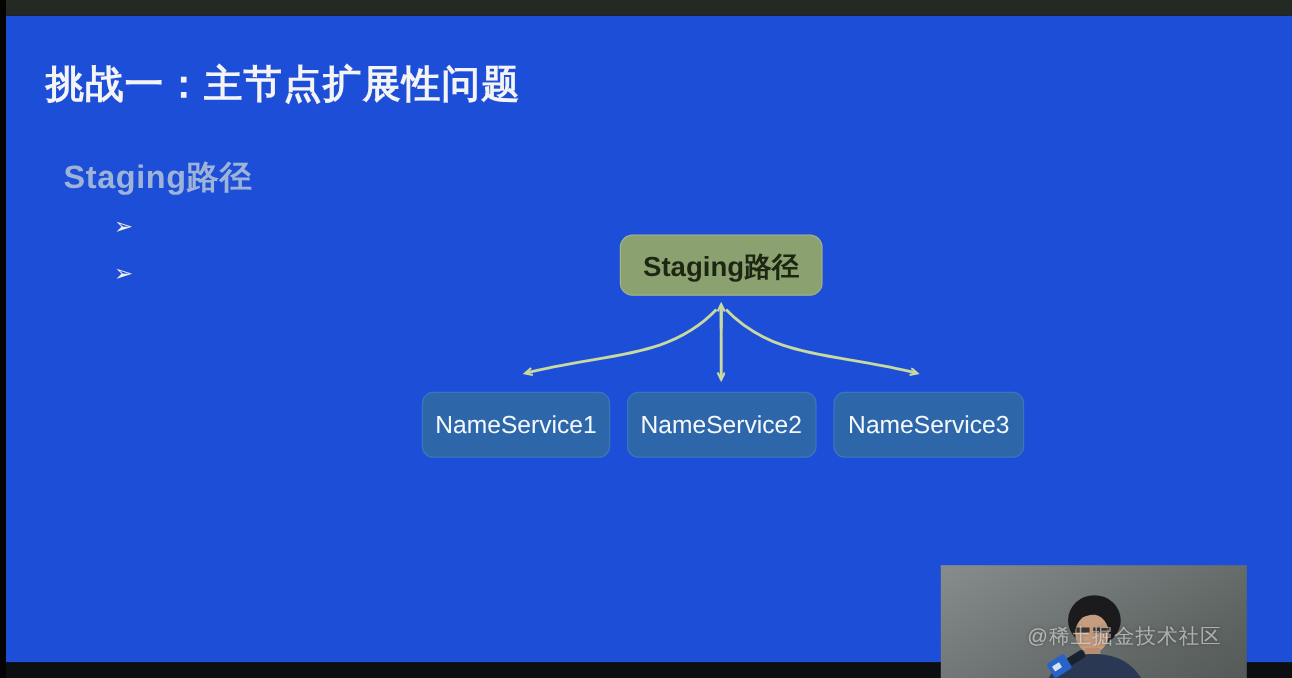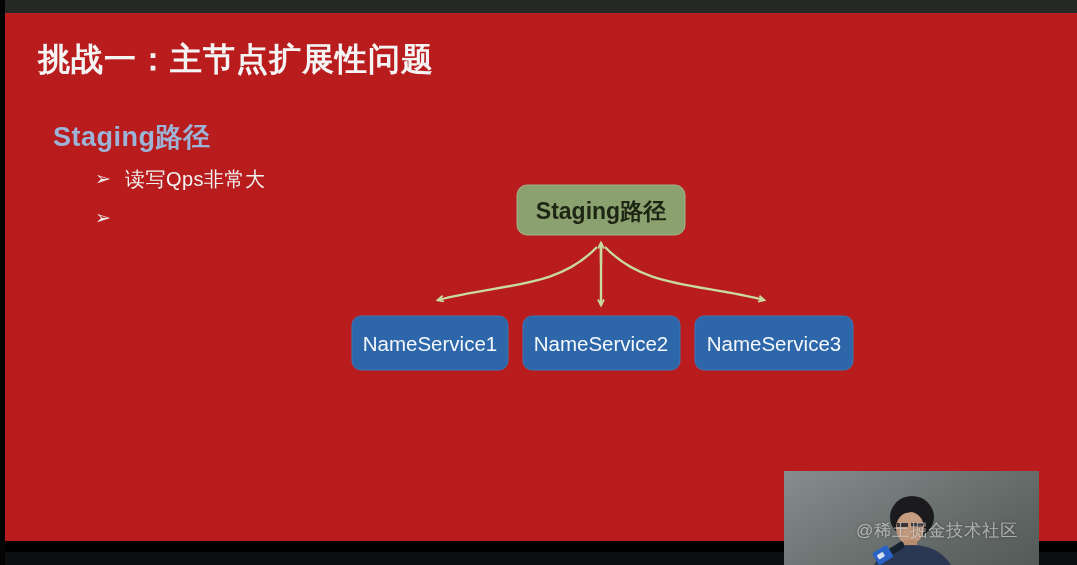--- a/index.html
+++ b/index.html
@@ -15,22 +15,22 @@
   }
   .frame-left {
     position: absolute; left: 0; top: 0; width: 5px; height: 565px;
     background: #040404; z-index: 3;
   }
   .frame-bottom {
     position: absolute; left: 0; top: 552px; width: 1077px; height: 13px;
     background: #0b0f12; z-index: 2;
   }
   .slide {
-    position: absolute; left: 5px; top: 2px; width: 1072px; height: 539px;
-    background: #b91c1c; z-index: 1;
+    position: absolute; left: 5px; top: 13px; width: 1072px; height: 539px;
+    background: #1d4ed8; z-index: 1;
   }
   .slide-title {
     position: absolute; left: 33px; top: 36px;
     font-size: 32px; font-weight: 700; color: #f4f4f4;
     letter-spacing: 1px;
   }
   .slide-subtitle {
     position: absolute; left: 48px; top: 117px;
     font-size: 27px; font-weight: 700; color: #9db4d8;
     letter-spacing: 0.5px;
@@ -85,21 +85,20 @@
 
 <div class="slide">
 
   <div class="slide-title">挑战一：主节点扩展性问题</div>
 
   <div class="slide-subtitle">Staging路径</div>
 
   <div class="bullets">
     <div class="bullet-row">
       <span class="bullet-marker">➢</span>
-      <span class="bullet-text">读写Qps非常大</span>
     </div>
     <div class="bullet-row">
       <span class="bullet-marker">➢</span>
     </div>
   </div>
 
   <svg class="diagram-svg" viewBox="0 0 1072 539" xmlns="http://www.w3.org/2000/svg">
     <defs>
       <marker id="arrowhead" markerWidth="10" markerHeight="10" refX="6" refY="3.5" orient="auto" markerUnits="userSpaceOnUse">
         <path d="M0.5,0.5 L6.5,3.5 L0.5,6.5" fill="none" stroke="#c8da9f" stroke-width="1.8"></path>

